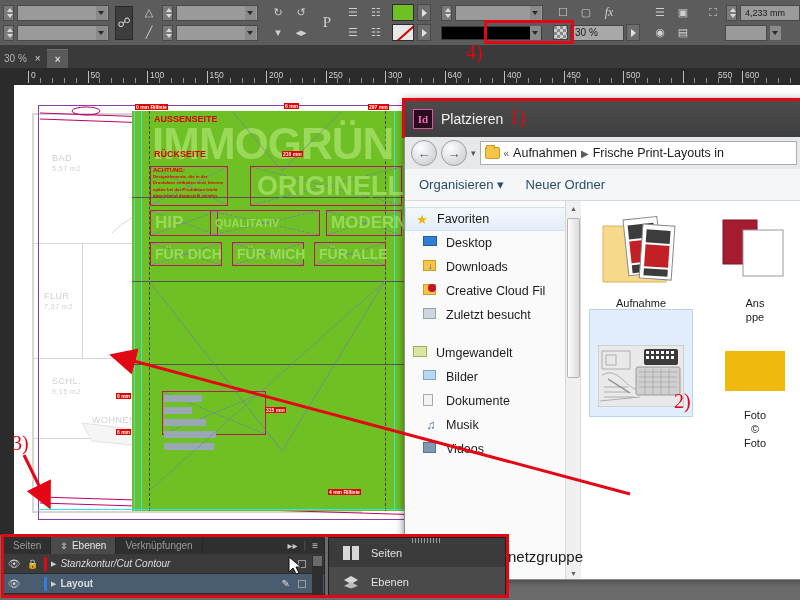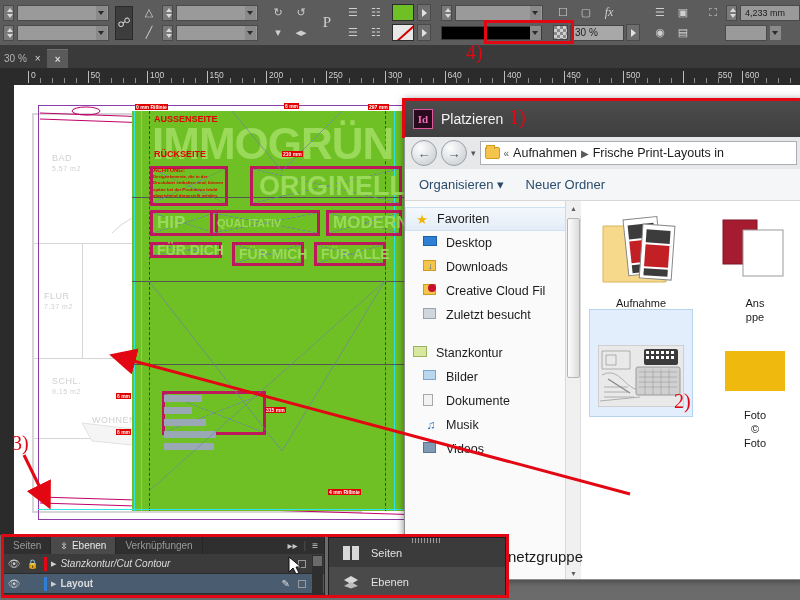--- a/index.html
+++ b/index.html
@@ -151,21 +151,21 @@
   .hguide { position:absolute; left:0; right:0; height:1px; background:#555; }
 
   .gtext {
     position: absolute; color: #e10000; font-weight: bold;
     font-family: Liberation Sans, sans-serif;
   }
   .bigword {
     position:absolute; color:#9bd95a; font-weight: bold; letter-spacing: -1px;
     font-family:"Liberation Sans", sans-serif; white-space: nowrap;
   }
-  .boxframe { position:absolute; border:3px solid #be185d; }
+  .boxframe { position:absolute; border:1px solid #be185d; }
   .boxframe:before, .boxframe:after {
     content:''; position:absolute; left:0; top:0; width:100%; height:100%;
     background: linear-gradient(to bottom right, transparent calc(50% - 0.5px), #6f7fa8 50%, transparent calc(50% + 0.5px));
   }
   .boxframe:after {
     background: linear-gradient(to bottom left, transparent calc(50% - 0.5px), #6f7fa8 50%, transparent calc(50% + 0.5px));
   }
   .boxlabel {
     position:absolute; left:0; top:0; width:100%; height:100%;
     display:flex; align-items:center; justify-content:flex-start;
@@ -643,21 +643,21 @@
         <div class="boxframe" style="left:18px;top:99px;width:68px;height:26px">
           <span class="boxlabel" style="font-size:17px;padding-left:4px">HIP</span>
         </div>
         <div class="boxframe" style="left:78px;top:99px;width:110px;height:26px">
           <span class="boxlabel" style="font-size:11px;padding-left:4px">QUALITATIV</span>
         </div>
         <div class="boxframe" style="left:194px;top:99px;width:76px;height:26px">
           <span class="boxlabel" style="font-size:17px;padding-left:4px">MODERN</span>
         </div>
 
-        <div class="boxframe" style="left:18px;top:131px;width:72px;height:16px">
+        <div class="boxframe" style="left:18px;top:131px;width:72px;height:24px">
           <span class="boxlabel" style="font-size:14px;padding-left:4px">FÜR DICH</span>
         </div>
         <div class="boxframe" style="left:100px;top:131px;width:72px;height:24px">
           <span class="boxlabel" style="font-size:14px;padding-left:4px">FÜR MICH</span>
         </div>
         <div class="boxframe" style="left:182px;top:131px;width:72px;height:24px">
           <span class="boxlabel" style="font-size:14px;padding-left:4px">FÜR ALLE</span>
         </div>
 
         <div class="boxframe" style="left:30px;top:280px;width:104px;height:44px;"></div>
@@ -752,21 +752,21 @@
             </span>
           <span>Zuletzt besucht</span>
         </div>
 
         <div style="height:14px"></div>
 
         <div class="navitem head">
           <span class="navicon">
               <span style="display:block;width:14px;height:11px;background:#d8e8a0;border:1px solid #9bb25c"></span>
             </span>
-          <span>Stanzkontur</span>
+          <span>Umgewandelt</span>
         </div>
         <div class="navitem">
           <span class="navicon">
               <span style="display:block;width:13px;height:10px;background:#b9d7ef;border:1px solid #7ba7ce"></span>
             </span>
           <span>Bilder</span>
         </div>
         <div class="navitem">
           <span class="navicon">
               <span style="display:block;width:10px;height:12px;background:#f2f2f2;border:1px solid #a8a8a8"></span>

